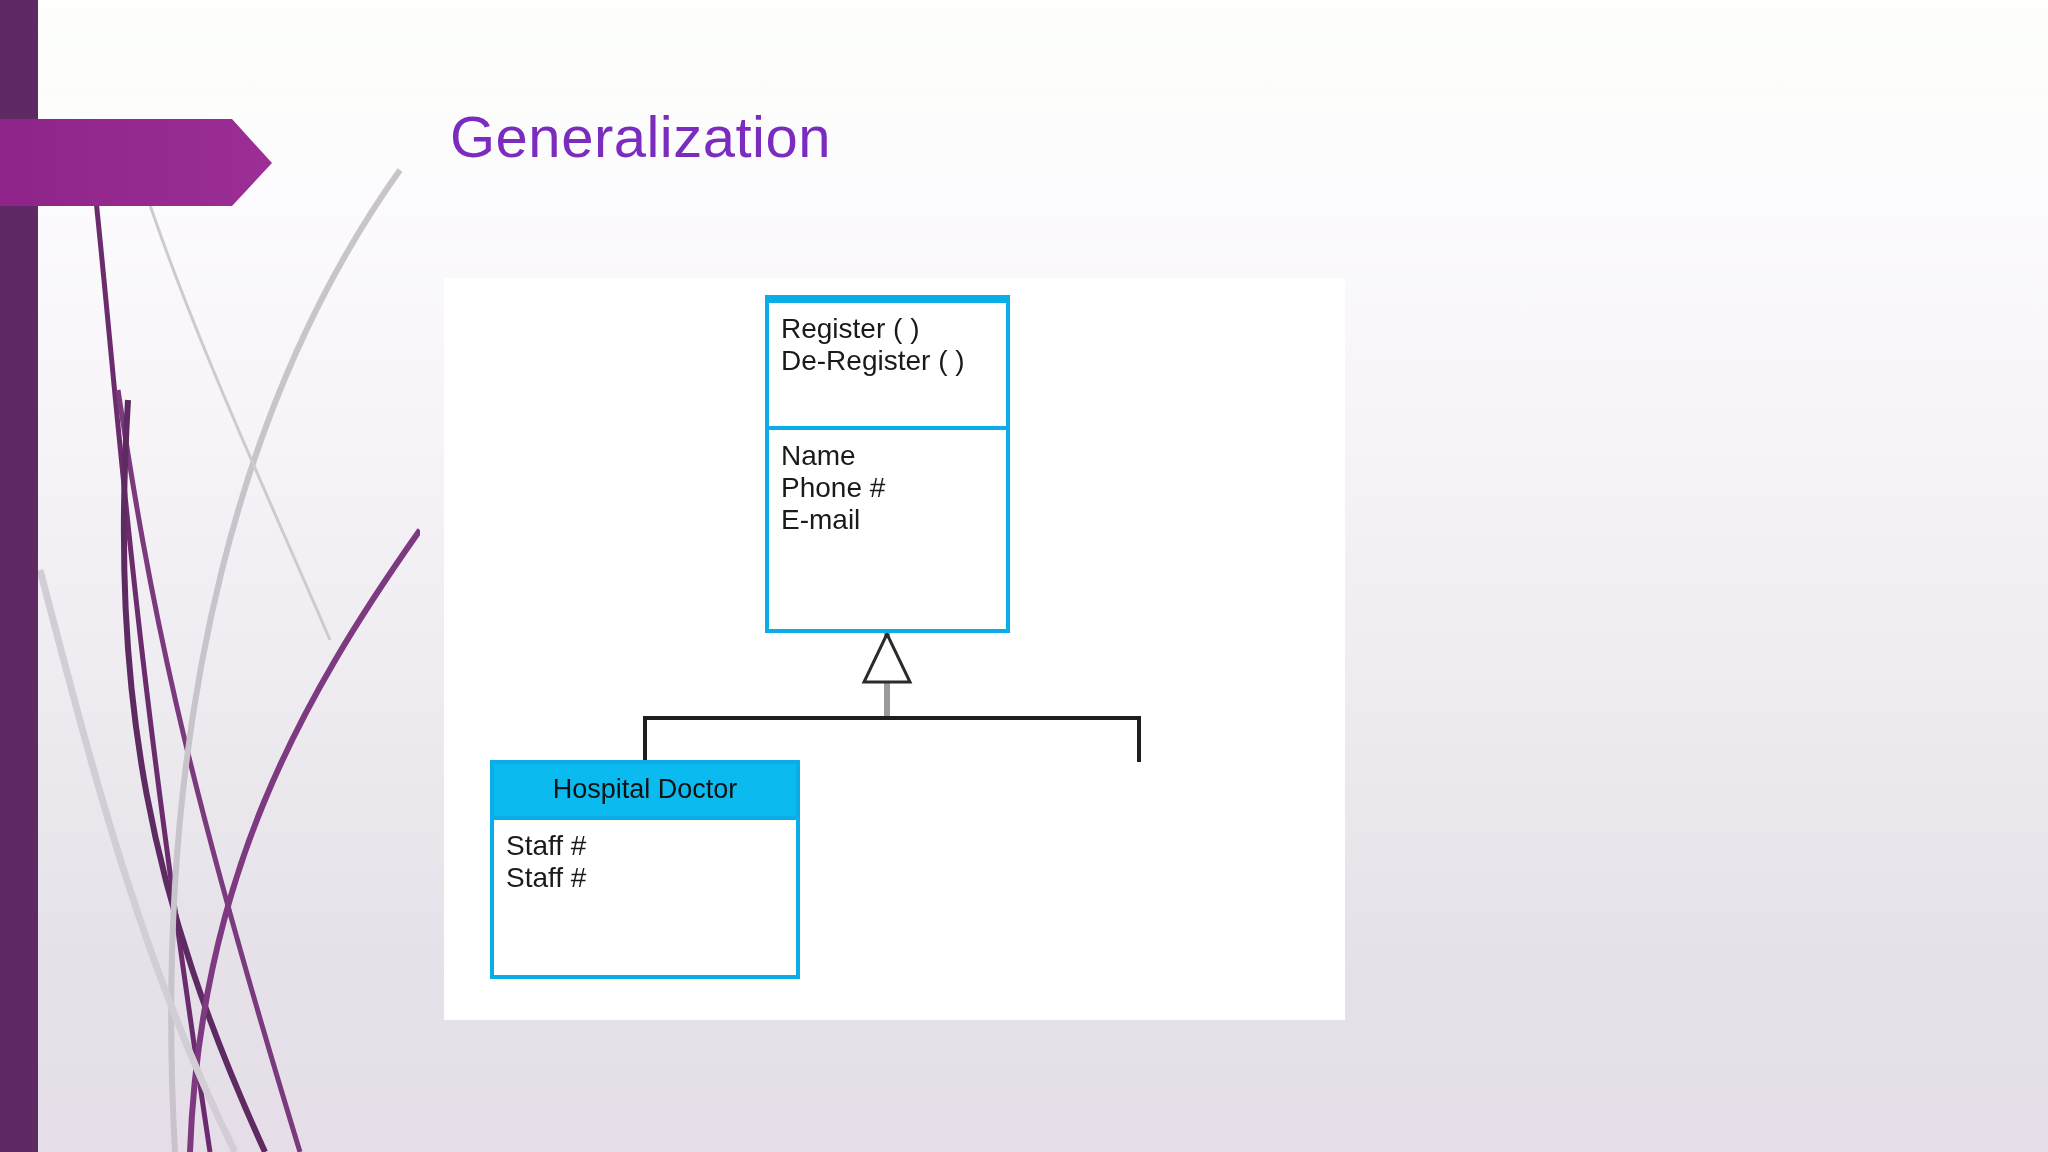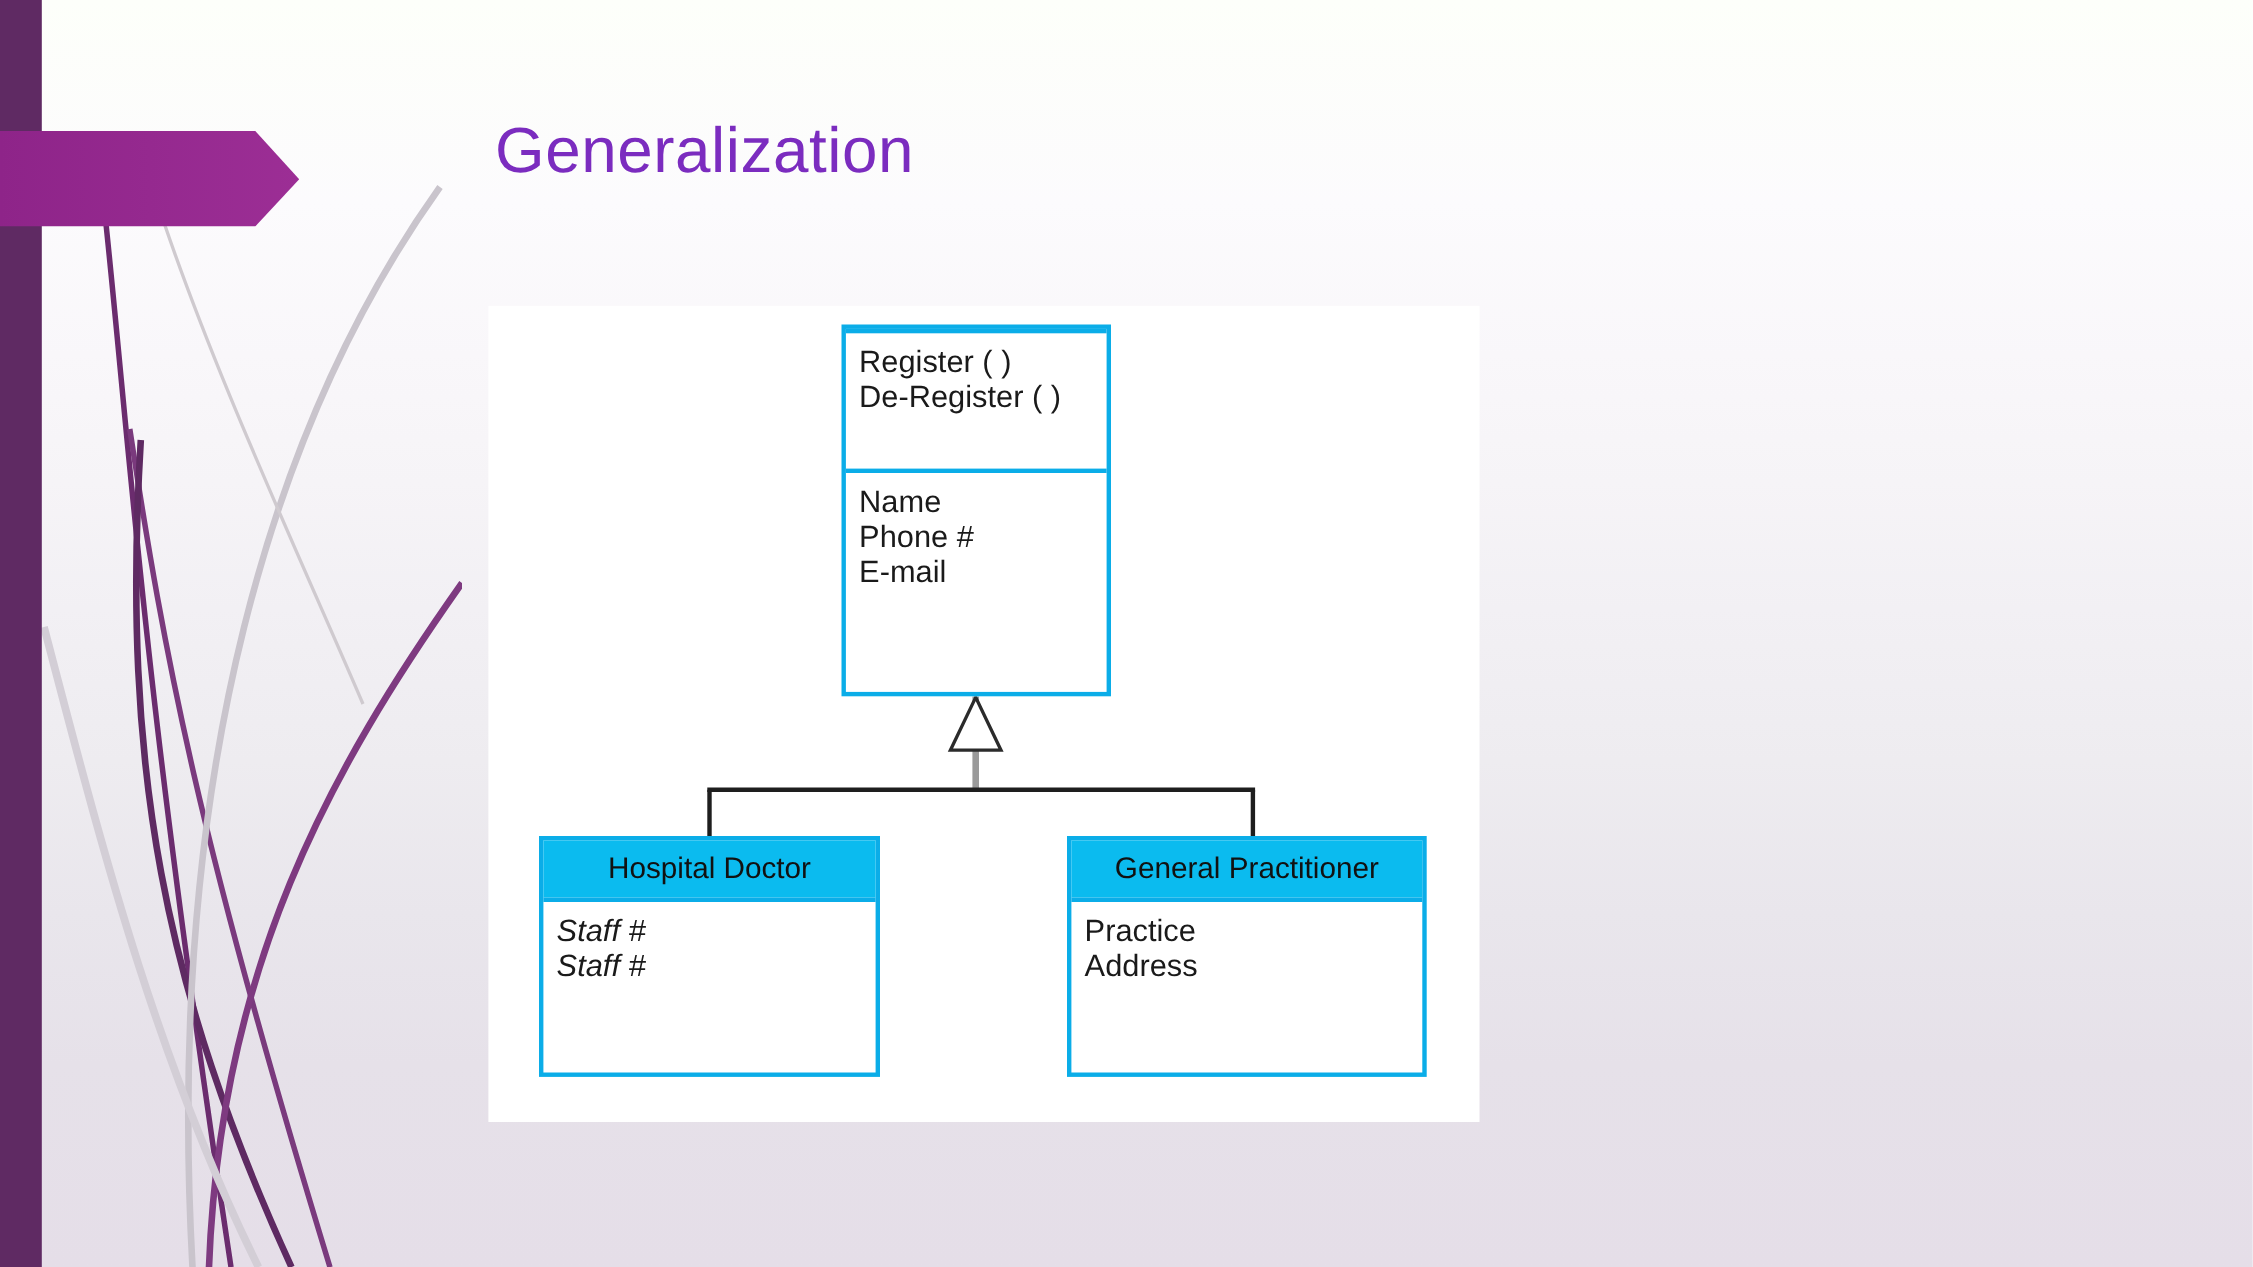--- a/index.html
+++ b/index.html
@@ -111,21 +111,21 @@
   }
   #box-doctor .c-attrs { height: 155px; }
   #box-doctor .c-ops   { height: 127px; }
 
   #box-hospital {
     left: 46px;    
     top: 482px;    
     width: 310px;
     height: 219px;
   }
-  #box-hospital .c-attrs { height: 160px; font-style: italic; }
+  #box-hospital .c-attrs { height: 160px; }
 
   #box-gp {
     left: 526px;   
     top: 482px;
     width: 327px;
     height: 219px;
   }
   #box-gp .c-attrs { height: 160px; }
 
   
@@ -195,22 +195,15 @@
     </div>
 
     <div id="box-hospital" class="uml-box">
       <div class="uml-header">Hospital Doctor</div>
       <div class="uml-compartment c-attrs">
         <div class="uml-row">Staff #</div>
         <div class="uml-row">Staff #</div>
       </div>
     </div>
 
-    <div id="box-gp" class="uml-box">
-      <div class="uml-header">General Practitioner</div>
-      <div class="uml-compartment c-attrs">
-        <div class="uml-row">Practice</div>
-        <div class="uml-row">Address</div>
-      </div>
-    </div>
 
   </div>
 </div>
 
 </body></html>

